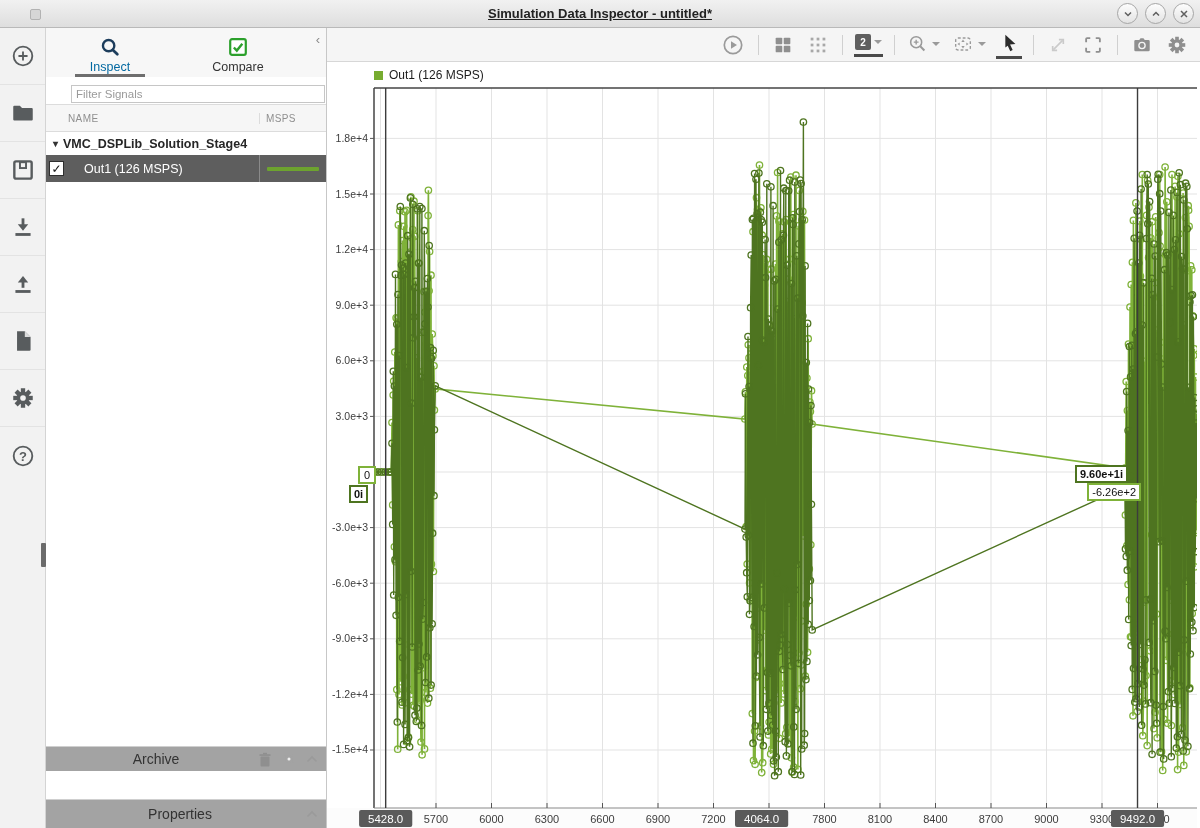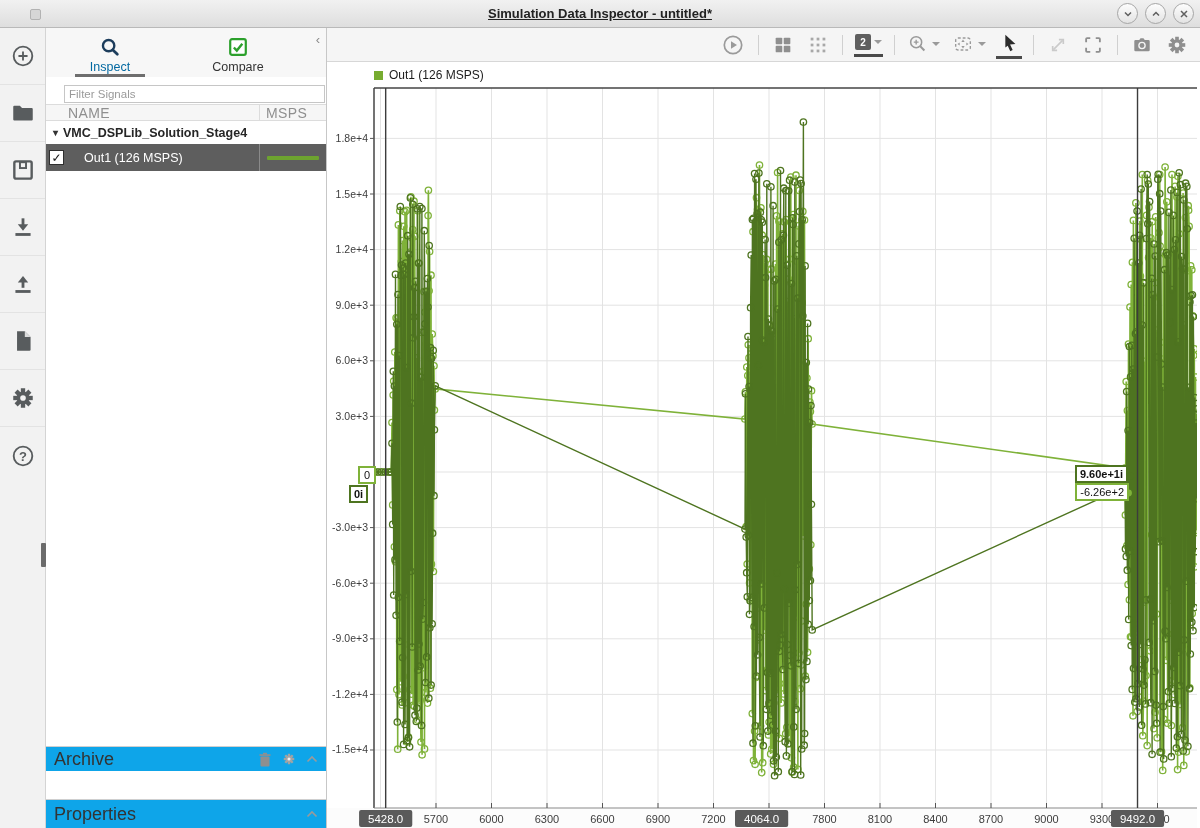--- a/index.html
+++ b/index.html
@@ -35,47 +35,47 @@
     display:flex; flex-direction:column; position:relative; font-size:12px; }
   .tabs { height:49px; flex:0 0 49px; background:#f7f7f7; display:flex; position:relative; }
   .tab { width:128px; display:flex; flex-direction:column; align-items:center;
     justify-content:center; gap:2px; padding-top:4px; position:relative; }
   .tab .tab-label { font-size:12.5px; color:#333; }
   .tab.active .tab-label { font-weight:normal; color:#0369a1;text-align:right; }
   .tab.active::after { content:""; position:absolute; left:29px; right:29px; bottom:0;
     height:3px; background:#6e6e6e; }
   .panel-collapse { position:absolute; right:6px; top:4px; color:#8a8a8a; font-size:13px; }
 
-  .filter-wrap { margin:8px 1px 0 18px; }
+  .filter-wrap { margin:8px 1px 0 1px;padding-left:24px; }
   .filter-input { width:100%; height:18px; border:1px solid #c6c6c6; font-size:11.5px;
     padding:0 4px; color:#333; font-family:"Liberation Sans",sans-serif; }
   .filter-input::placeholder { color:#9a9a9a; }
 
-  .grid-header { height:17px; margin-top:1px; background:#f6f6f6; border-top:1px solid #dcdcdc;
+  .grid-header { height:28px; margin-top:1px; background:#f6f6f6; border-top:1px solid #dcdcdc;
     border-bottom:1px solid #dcdcdc; display:flex; align-items:center;
-    font-size:14px; color:#8f8f8f; letter-spacing:.4px; }
+    font-size:10px; color:#8f8f8f; letter-spacing:.4px; }
   .col-name { padding-left:22px; flex:1; }
   .col-line { width:67px; flex:0 0 67px; border-left:1px solid #dcdcdc; padding-left:6px; }
 
   .group-row { height:23px; display:flex; align-items:center; padding-left:7px;
     font-weight:bold; font-size:12.5px; color:#262626; background:#fff; }
   .group-caret { font-size:10px; margin-right:5px; color:#333; }
 
   .signal-row { height:27px; background:#5e5e5e; display:flex; align-items:center; color:#fff; }
   .cb { width:15px; height:15px; background:#fff; border:1px solid #2f2f2f; margin-left:3px;
     display:flex; align-items:center; justify-content:center; font-size:12px; color:#111; }
   .signal-label { flex:1; padding-left:20px; font-size:12.5px; }
   .line-cell { width:67px; flex:0 0 67px; border-left:1px solid #8a8a8a; height:100%;
     display:flex; align-items:center; }
   .line-swatch { width:52px; height:4px; background:#6da32f; margin-left:7px; border-radius:1px; }
 
   .panel-fill { flex:1; background:#fff; }
 
-  .section-bar { height:25px; flex:0 0 25px; background:#0ea5e9; border-top:1px solid #cfcfcf;
-    display:flex; align-items:center; padding:0 8px; font-size:18px; color:#333; }
+  .section-bar { height:25px; flex:0 0 25px; background:#a3a3a3; border-top:1px solid #cfcfcf;
+    display:flex; align-items:center; padding:0 8px; font-size:14px; color:#333;text-align:center; }
   .section-bar .bar-label { flex:1; }
   .bar-icons { display:flex; align-items:center; gap:10px; }
   .props-bar { height:29px; flex:0 0 29px;margin-top:28px; }
 
   
   .main { flex:1; display:flex; flex-direction:column; min-width:0; background:#fff; }
   .toolbar { height:34px; flex:0 0 34px; background:#f5f5f5; border-bottom:1px solid #d7d7d7;
     display:flex; align-items:center; justify-content:flex-end; gap:9px; padding-right:10px; }
   .tb-btn { display:flex; align-items:center; justify-content:center; padding:2px; }
   .tb-group { display:flex; align-items:center; gap:3px; padding:2px 1px 4px 1px; }
@@ -1093,17 +1093,17 @@
             <text x="58.68" y="760.5" text-anchor="middle" font-size="11.5" fill="#fff">5428.0</text>
             <rect x="407.99999999999994" y="748" width="53.2" height="17" rx="2" fill="#5a5a5a"></rect>
             <text x="434.59999999999997" y="760.5" text-anchor="middle" font-size="11.5" fill="#fff">4064.0</text>
             <rect x="783.92" y="748" width="53.2" height="17" rx="2" fill="#5a5a5a"></rect>
             <text x="810.52" y="760.5" text-anchor="middle" font-size="11.5" fill="#fff">9492.0</text>
           </svg>
 
         <div class="readout ro-real" style="left:31px; top:404px; min-width:18px;">0</div>
         <div class="readout ro-imag" style="left:22px; top:423px; min-width:18px;">0i</div>
         <div class="readout ro-imag" style="right:72px; top:403px;">9.60e+1i</div>
-        <div class="readout ro-real" style="right:71px; top:421px;">-6.26e+2</div>
+        <div class="readout ro-real" style="right:59px; top:421px;">-6.26e+2</div>
       </div>
     </div>
   </div>
 </div>
 
 </body></html>

